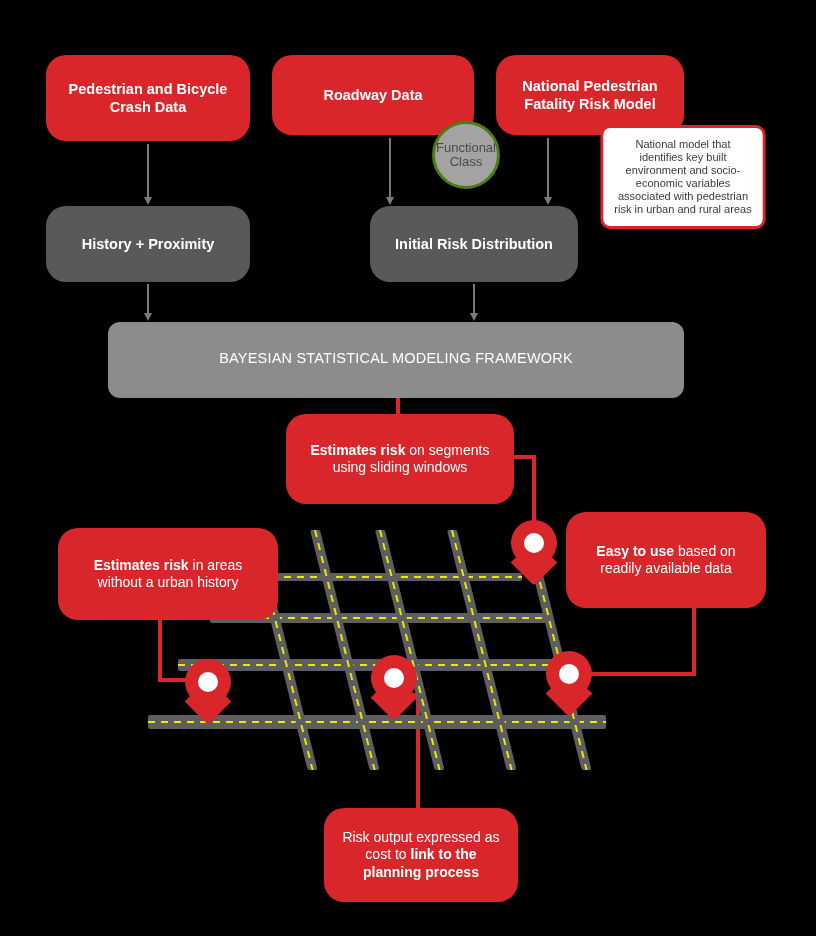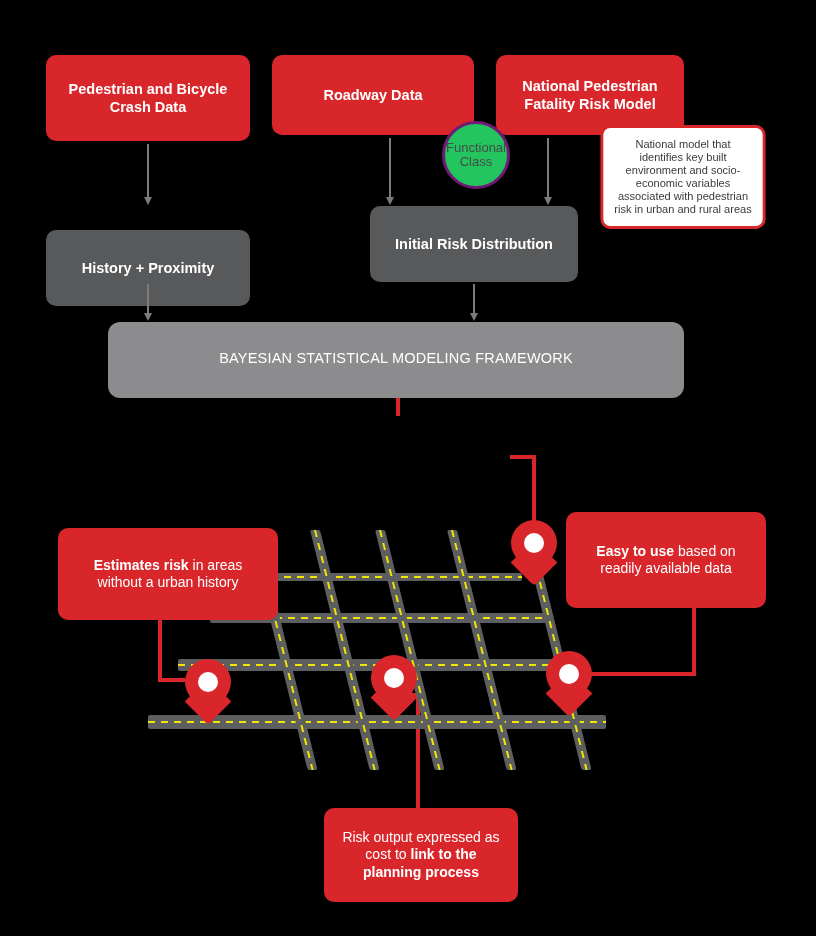--- a/index.html
+++ b/index.html
@@ -8,32 +8,32 @@
     width:816px;height:936px;position:relative;overflow:hidden;
     font-family:"Liberation Sans","DejaVu Sans",sans-serif;
     background:#000;color:#fff;
   }
   .stage{position:absolute;left:0;top:0;width:816px;height:936px;}
 
   
   .box{
     position:absolute;box-sizing:border-box;
     display:flex;align-items:center;justify-content:center;
-    text-align:center;border-radius:10px;line-height:1.25;
+    text-align:center;border-radius:20px;line-height:1.25;
   }
   .red{background:#d8262b;color:#fff;}
   .grey{background:#58595b;color:#fff;}
   .grey-lt{background:#8c8c8e;color:#fff;}
   .b{font-weight:bold;}
 
   #box-crash{left:46px;top:55px;width:204px;height:86px;font-size:14.5px;font-weight:bold;}
   #box-roadway{left:272px;top:55px;width:202px;height:80px;font-size:14.5px;font-weight:bold;}
   #box-natmodel{left:496px;top:55px;width:188px;height:80px;font-size:14.5px;font-weight:bold;}
 
-  #box-history{left:46px;top:206px;width:204px;height:76px;font-size:14.5px;font-weight:bold;margin-top:24px;}
+  #box-history{left:46px;top:206px;width:204px;height:76px;font-size:14.5px;font-weight:bold;}
   #box-initial{left:370px;top:206px;width:208px;height:76px;font-size:14.5px;font-weight:bold;}
 
   #box-bayes{
     left:108px;top:322px;width:576px;height:76px;border-radius:12px;
     flex-direction:column;font-size:14px;padding:6px 18px;
   }
   #box-bayes .title{font-weight:normal;font-size:14.5px;letter-spacing:.2px;margin-bottom:3px;}
   #box-bayes .body{font-size:14px;line-height:1.3;}
   #box-bayes .body i{font-style:italic;}
 
@@ -41,22 +41,22 @@
   #box-note{
     left:597px;top:125px;width:172px;height:104px;
     background:#fff;color:#3b3b3b;border:3px solid #d8262b;border-radius:10px;
     font-size:11.5px;line-height:1.12;padding:4px 6px;
     font-family:"Liberation Sans Narrow","Liberation Sans",sans-serif;
     transform:scaleX(.96);
   }
 
   
   #circle-fc{
-    position:absolute;left:442px;top:121px;width:68px;height:68px;border-radius:50%;
-    background:#22c55e;border:3px solid #701a75;color:#4a4a4a;
+    position:absolute;left:432px;top:121px;width:68px;height:68px;border-radius:50%;
+    background:#a3a3a3;border:3px solid #4d7c0f;color:#4a4a4a;
     display:flex;align-items:center;justify-content:center;text-align:center;
     font-size:13px;line-height:1.08;box-sizing:border-box;z-index:6;
   }
 
   
   #co-segments{left:286px;top:414px;width:228px;height:90px;font-size:14px;padding:0 12px;}
   #co-areas{left:58px;top:528px;width:220px;height:92px;font-size:14px;padding:0 12px;}
   #co-easy{left:566px;top:512px;width:200px;height:96px;font-size:14px;padding:0 14px;}
   #co-cost{left:324px;top:808px;width:194px;height:94px;font-size:14px;padding:0 12px;}
 
@@ -224,20 +224,23 @@
     <div class="head"></div>
     <div class="dot"></div>
   </div>
 
   <div class="pin" style="left:371px;top:655px;">
     <div class="tail"></div>
     <div class="head"></div>
     <div class="dot"></div>
   </div>
 
+  <div class="box red" id="co-segments">
+    <div><span class="b">Estimates risk</span><span> on segments using sliding windows</span></div>
+  </div>
 
   <div class="box red" id="co-areas">
     <div><span class="b">Estimates risk</span><span> in areas without a urban history</span></div>
   </div>
 
   <div class="box red" id="co-easy">
     <div><span class="b">Easy to use</span><span> based on readily available data</span></div>
   </div>
 
   <div class="box red" id="co-cost">

